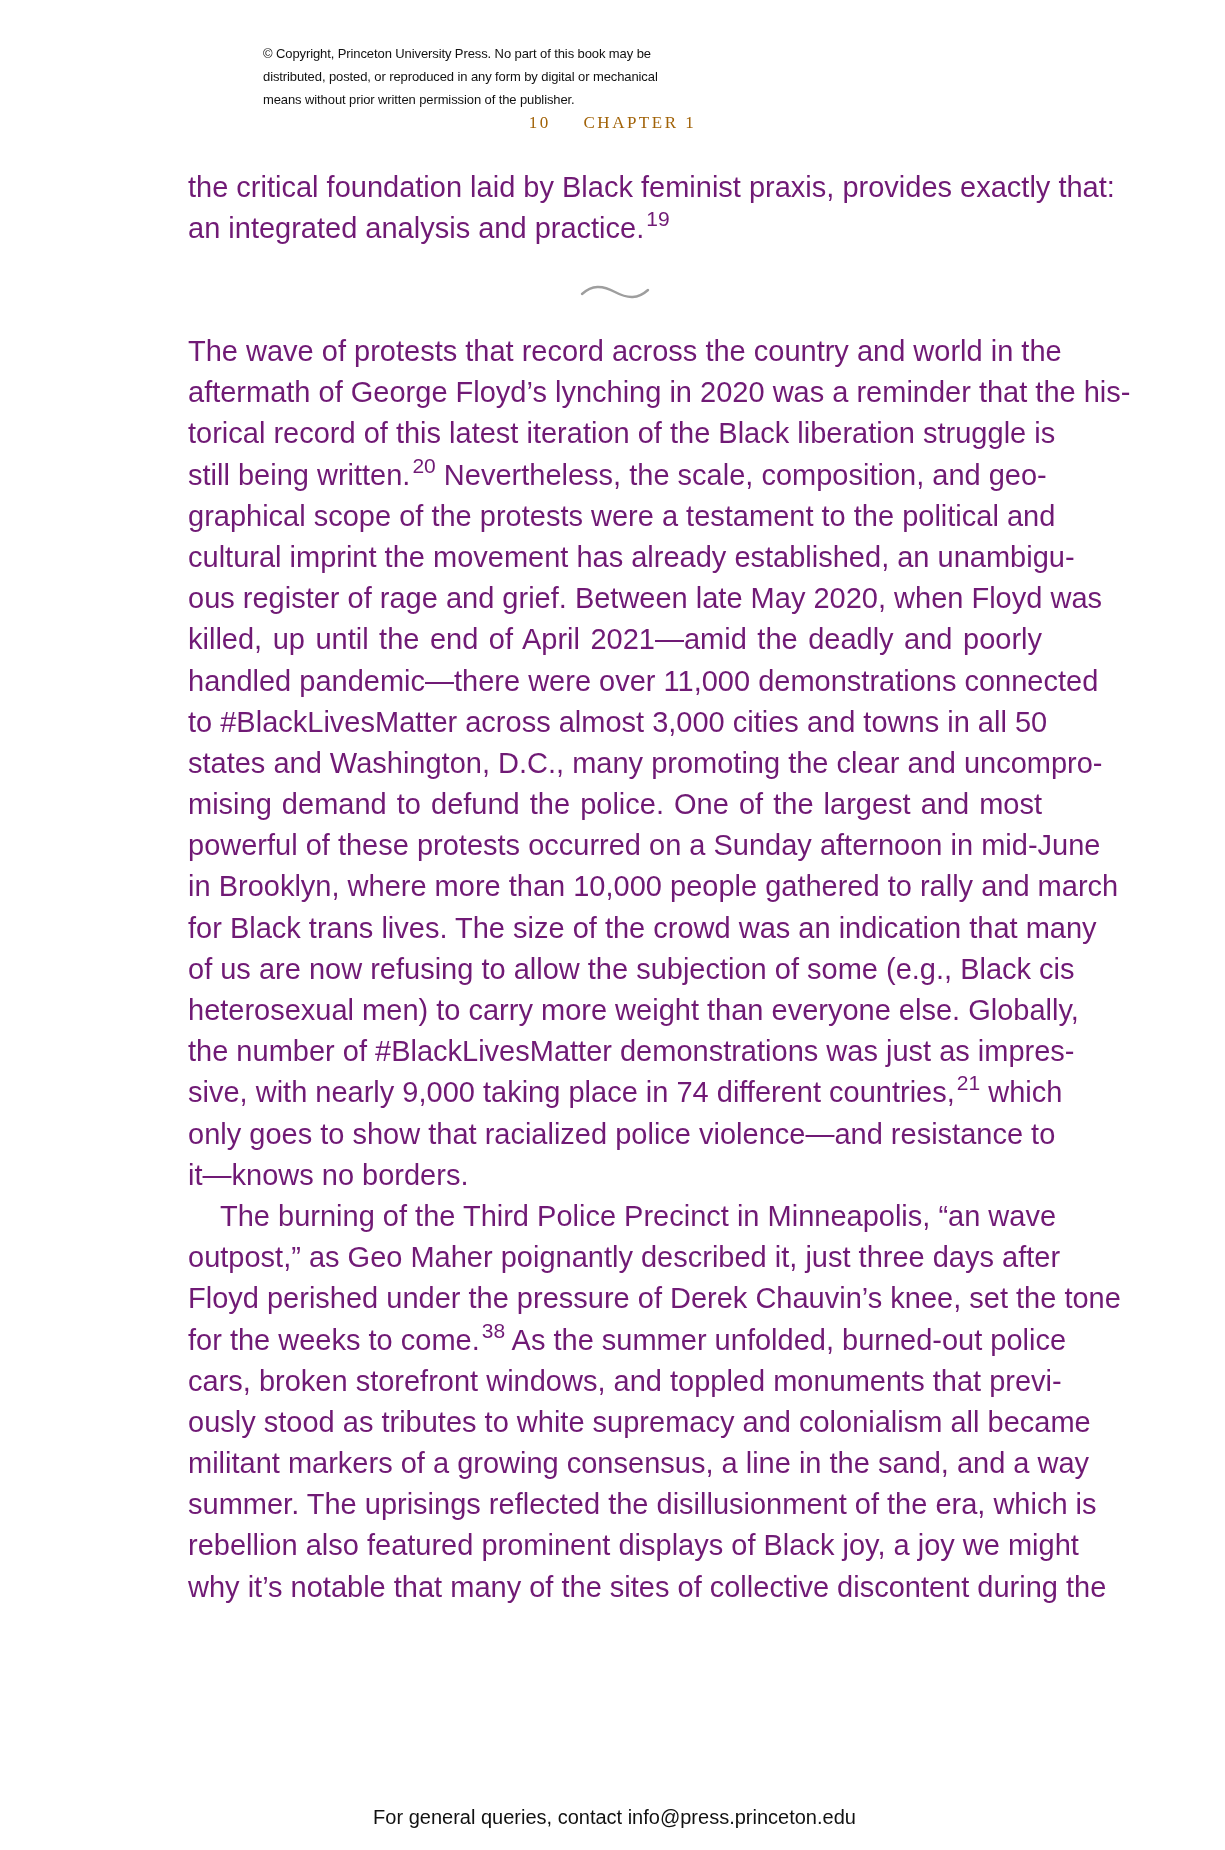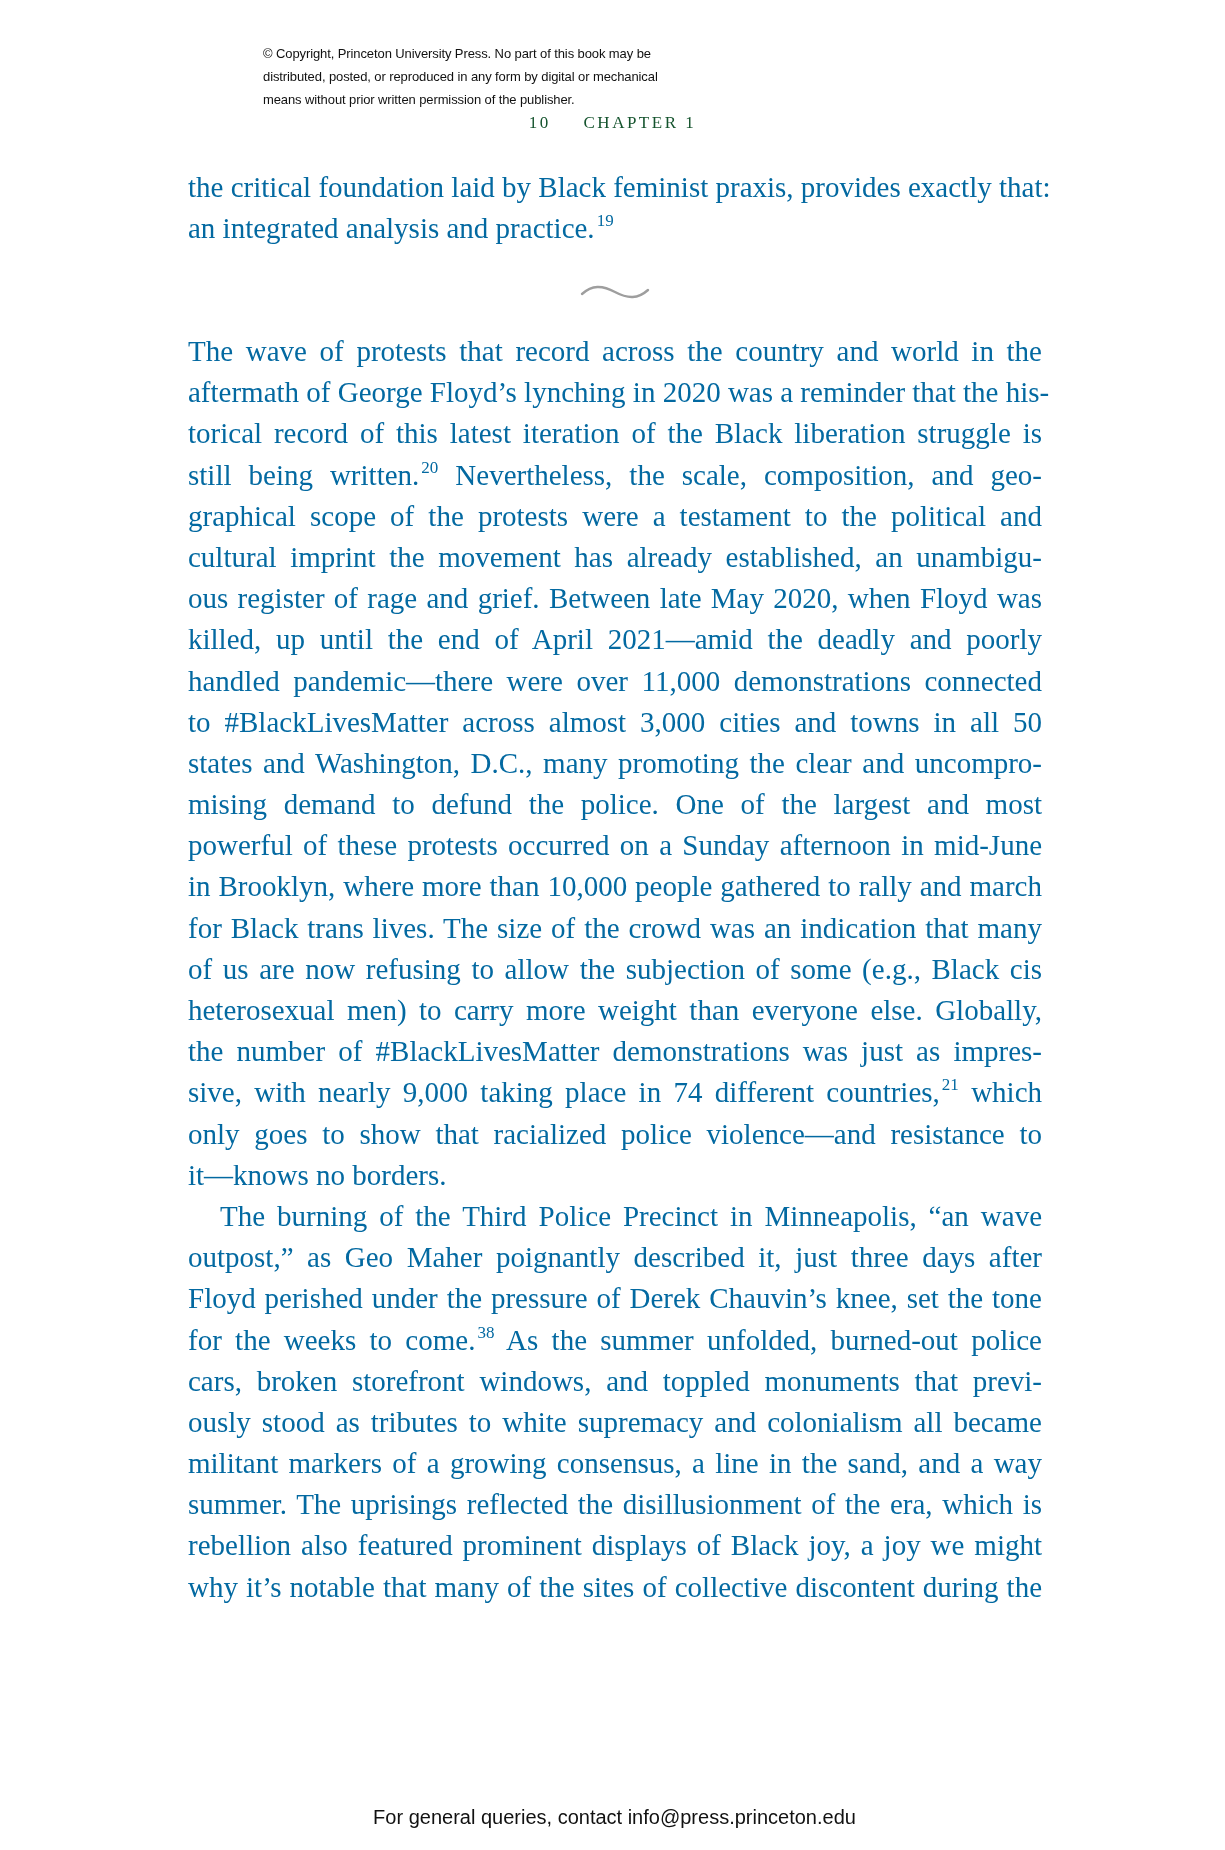--- a/index.html
+++ b/index.html
@@ -29,45 +29,45 @@
   .copyright .line { display: block; white-space: nowrap; }
   .running-head {
     position: absolute;
     top: 113px;
     left: 0;
     width: 1225px;
     text-align: center;
     font-family: "Liberation Serif", serif;
     font-size: 17px;
     letter-spacing: 2.5px;
-    color: #14532d;
+    color: #a16207;
   }
   .running-head .page-num { margin-right: 26px; }
   .text-block {
     position: absolute;
     left: 188px;
     width: 854px;
-    font-family: Liberation Serif, serif;
+    font-family: Liberation Sans, sans-serif;
     font-size: 29px;
-    color: #0369a1;
+    color: #701a75;
   }
   .text-block .ln {
     display: block;
     height: 41.2px;
     line-height: 41.2px;
     white-space: nowrap;
     text-align: justify;
     text-align-last: justify;
   }
   .text-block .ln.last {
     text-align-last: left;
   }
   .text-block .ln.indent { padding-left: 32px; }
   sup.fn {
-    font-size: 17px;
+    font-size: 21px;
     line-height: 0;
     vertical-align: 0;
     position: relative;
     top: -12px;
     margin-left: 2px;
     margin-top: 18px;
   }
   #para1 { top: 167px; }
   #para2 { top: 331px; }
   .ornament {

